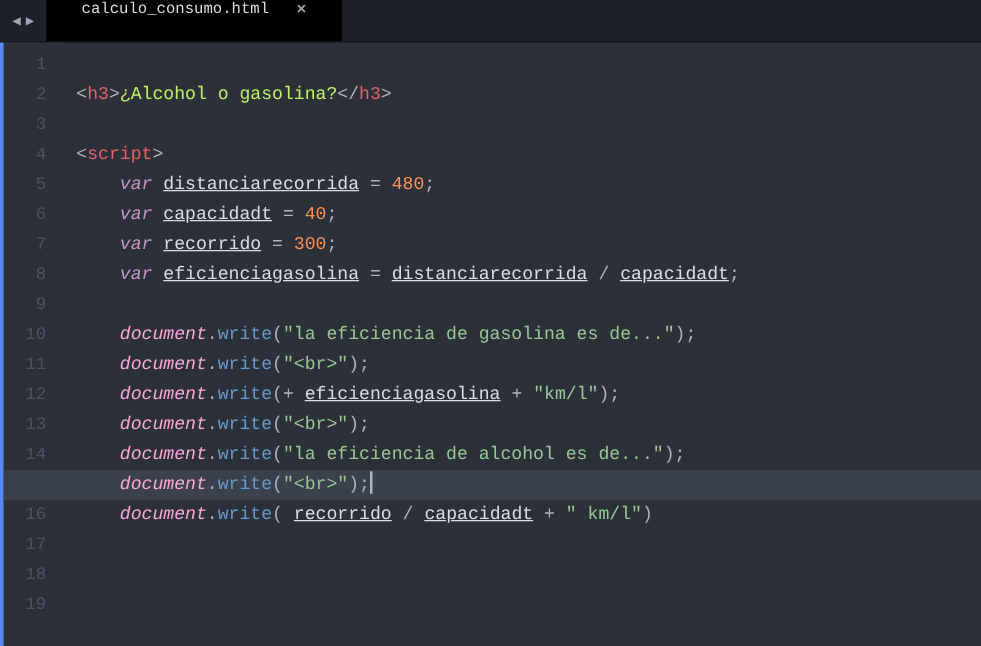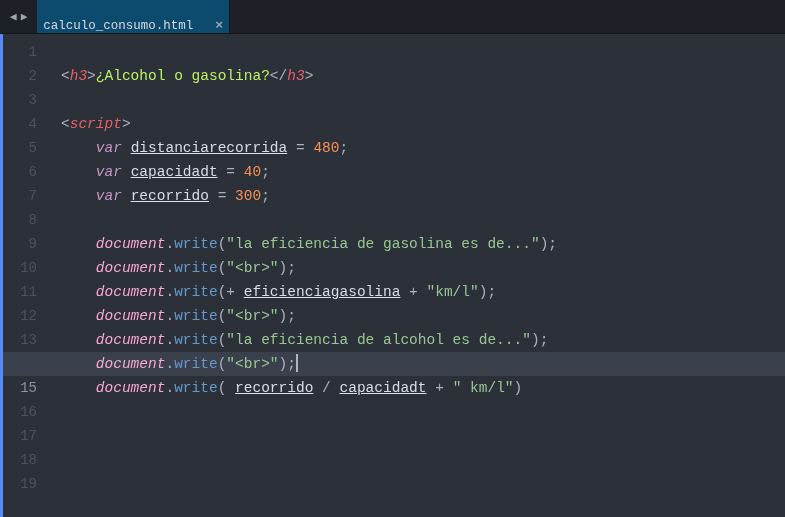--- a/index.html
+++ b/index.html
@@ -23,24 +23,24 @@
       align-items: center;
       padding: 0 8px;
     }
     .nav-arrow {
       color: #9da5b4;
       font-size: 11px;
       padding: 0 2px;
       cursor: pointer;
     }
     .tab {
-      background: #0c4a6e;
+      background: #000000;
       display: flex;
-      align-items: flex-end;
-      padding: 0 6px;
+      align-items: flex-start;
+      padding: 0 28px;
       gap: 22px;
       color: #d7dae0;
       font-size: 12.5px;
       position: relative;
       border-right: 1px solid #14161a;
     }
     .tab-close {
       color: #9da5b4;
       font-size: 13px;
       cursor: pointer;
@@ -102,21 +102,21 @@
       display: inline-block;
       width: 2px;
       height: 18px;
       background: #aeb6c2;
       vertical-align: middle;
       position: relative;
       top: -1px;
     }
 
     
-    .t-tag   { color: #ec5f67; font-style: italic; }           
+    .t-tag   { color: #ec5f67; }           
     .t-punct { color: #abb2bf; }           
     .t-key   { color: #c594c5; font-style: italic; }  
     .t-var   { color: #d8dee9; text-decoration: underline; }           
     .t-num   { color: #f99157; margin-top: 44px; }           
     .t-obj   { color: #f9a8d4; font-style: italic; margin-top: 25px; }  
     .t-fn    { color: #6699cc; }           
     .t-str   { color: #99c794; }           
     .t-text  { color: #bef264; }           
   </style>
 </head>
@@ -159,20 +159,21 @@
   </div>
 
   <div class="code-wrapper">
     <div class="code-line"></div>
     <div class="code-line"><span class="t-punct">&lt;</span><span class="t-tag">h3</span><span class="t-punct">&gt;</span><span class="t-text">¿Alcohol o gasolina?</span><span class="t-punct">&lt;/</span><span class="t-tag">h3</span><span class="t-punct">&gt;</span></div>
     <div class="code-line"></div>
     <div class="code-line"><span class="t-punct">&lt;</span><span class="t-tag">script</span><span class="t-punct">&gt;</span></div>
     <div class="code-line"><span class="t-text">    </span><span class="t-key">var</span><span class="t-text"> </span><span class="t-var">distanciarecorrida</span><span class="t-punct"> = </span><span class="t-num">480</span><span class="t-punct">;</span></div>
     <div class="code-line"><span class="t-text">    </span><span class="t-key">var</span><span class="t-text"> </span><span class="t-var">capacidadt</span><span class="t-punct"> = </span><span class="t-num">40</span><span class="t-punct">;</span></div>
     <div class="code-line"><span class="t-text">    </span><span class="t-key">var</span><span class="t-text"> </span><span class="t-var">recorrido</span><span class="t-punct"> = </span><span class="t-num">300</span><span class="t-punct">;</span></div>
+    <div class="code-line"><span class="t-text">    </span><span class="t-key">var</span><span class="t-text"> </span><span class="t-var">eficienciagasolina</span><span class="t-punct"> = </span><span class="t-var">distanciarecorrida</span><span class="t-punct"> / </span><span class="t-var">capacidadt</span><span class="t-punct">;</span></div>
     <div class="code-line"></div>
     <div class="code-line"><span class="t-text">    </span><span class="t-obj">document</span><span class="t-punct">.</span><span class="t-fn">write</span><span class="t-punct">(</span><span class="t-str">"la eficiencia de gasolina es de..."</span><span class="t-punct">)</span><span class="t-punct">;</span></div>
     <div class="code-line"><span class="t-text">    </span><span class="t-obj">document</span><span class="t-punct">.</span><span class="t-fn">write</span><span class="t-punct">(</span><span class="t-str">"&lt;br&gt;"</span><span class="t-punct">)</span><span class="t-punct">;</span></div>
     <div class="code-line"><span class="t-text">    </span><span class="t-obj">document</span><span class="t-punct">.</span><span class="t-fn">write</span><span class="t-punct">(</span><span class="t-punct">+ </span><span class="t-var">eficienciagasolina</span><span class="t-punct"> + </span><span class="t-str">"km/l"</span><span class="t-punct">)</span><span class="t-punct">;</span></div>
     <div class="code-line"><span class="t-text">    </span><span class="t-obj">document</span><span class="t-punct">.</span><span class="t-fn">write</span><span class="t-punct">(</span><span class="t-str">"&lt;br&gt;"</span><span class="t-punct">)</span><span class="t-punct">;</span></div>
     <div class="code-line"><span class="t-text">    </span><span class="t-obj">document</span><span class="t-punct">.</span><span class="t-fn">write</span><span class="t-punct">(</span><span class="t-str">"la eficiencia de alcohol es de..."</span><span class="t-punct">)</span><span class="t-punct">;</span></div>
     <div class="code-line current"><span class="t-text">    </span><span class="t-obj">document</span><span class="t-punct">.</span><span class="t-fn">write</span><span class="t-punct">(</span><span class="t-str">"&lt;br&gt;"</span><span class="t-punct">)</span><span class="t-punct">;</span><span class="cursor"></span></div>
     <div class="code-line"><span class="t-text">    </span><span class="t-obj">document</span><span class="t-punct">.</span><span class="t-fn">write</span><span class="t-punct">(</span><span class="t-text"> </span><span class="t-var">recorrido</span><span class="t-punct"> / </span><span class="t-var">capacidadt</span><span class="t-punct"> + </span><span class="t-str">" km/l"</span><span class="t-punct">)</span></div>
     <div class="code-line"></div>
     <div class="code-line"></div>

